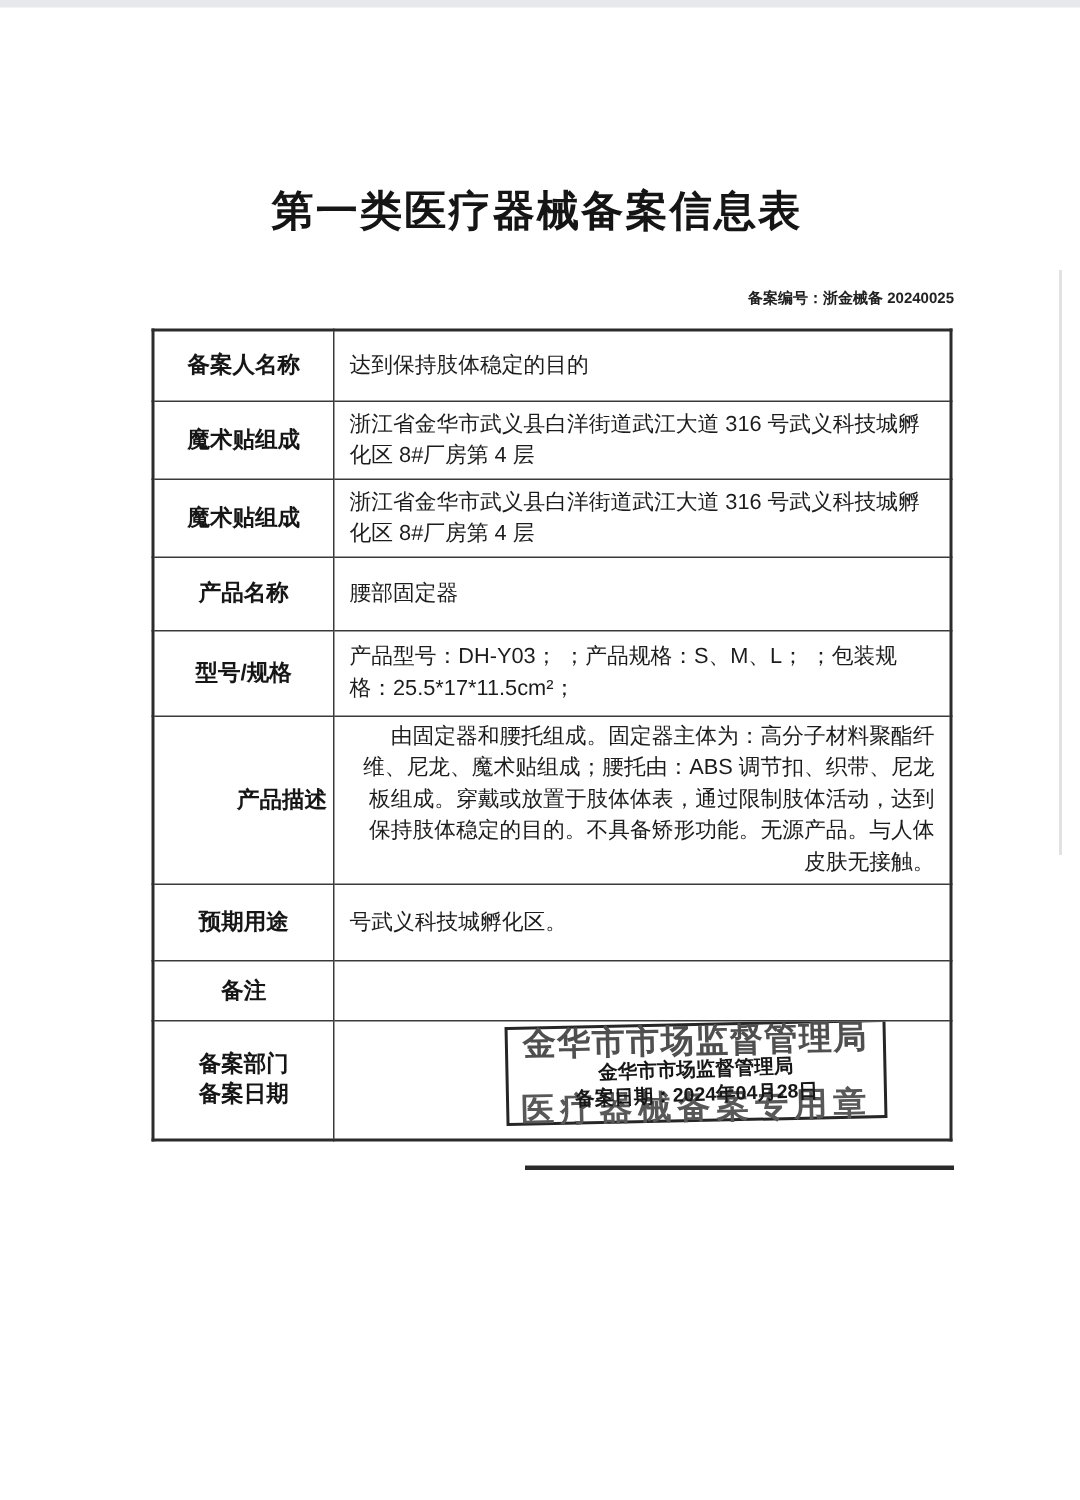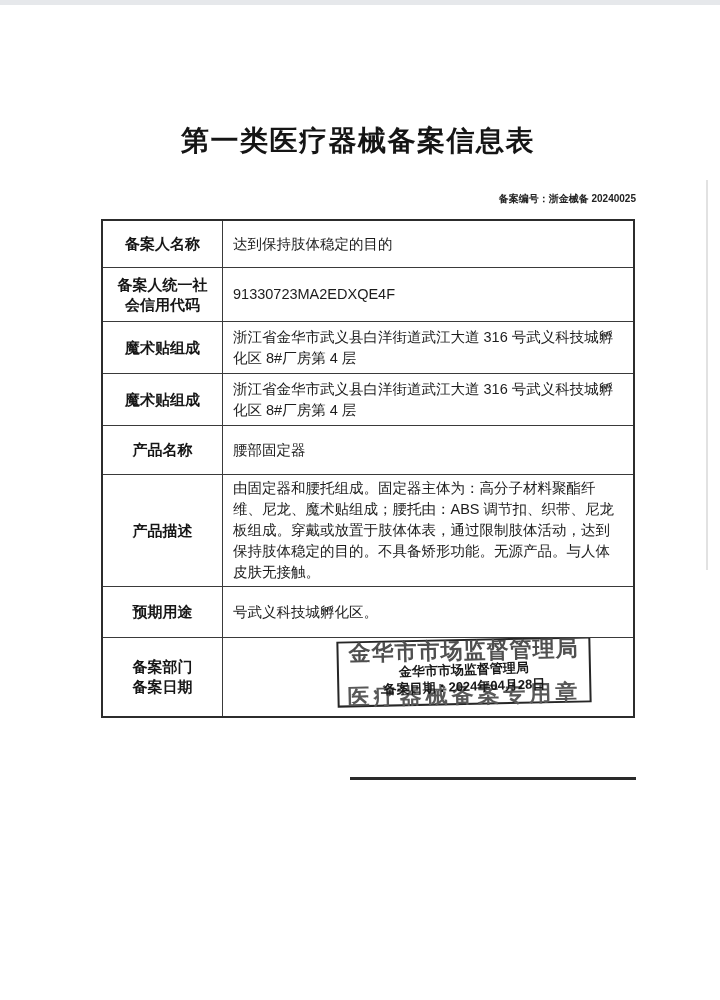--- a/index.html
+++ b/index.html
@@ -75,21 +75,21 @@
     font-size: 14.5px;
     line-height: 21px;
     padding: 3px 10px;
     color: #1c1c1c;
   }
   tr.h40  td { height: 40px; }
   tr.h47  td { height: 47px; }
   tr.h45  td { height: 45px; }
   tr.h42  td { height: 42px; }
   tr.h50  td { height: 50px; }
-  tr.h85  td { height: 85px; }
+  tr.h85  td { height: 85px; text-align: right; }
   tr.h44  td { height: 44px; }
   tr.h33  td { height: 33px; }
   tr.h72  td { height: 72px; }
   tr.h56  td { height: 56px; }
   td.stamp-cell { position: relative; }
   .stamp {
     position: absolute;
     left: 114px; top: 1px;
     width: 250px; height: 62px;
     border: 2.5px solid #262626;
@@ -149,56 +149,61 @@
 <div class="filing-line"><span>备案编号：</span><span>浙金械备 20240025</span></div>
 
 <table class="info-table">
   <tbody>
       <tr class="h40">
     <td class="lbl">
           <span>备案人名称</span>
         </td>
     <td class="val"><span>达到保持肢体稳定的目的</span></td>
   </tr>
-  <tr class="h47">
-    <td class="lbl">
-          <span>备案人统一社</span>
-          <span>会信用代码</span>
-        </td>
-    <td class="val"><span>91330723MA2EDXQE4F</span></td>
-  </tr>
   <tr class="h45">
     <td class="lbl">
           <span>魔术贴组成</span>
         </td>
     <td class="val"><span>浙江省金华市武义县白洋街道武江大道 316 号武义科技城孵化区 8#厂房第 4 层</span></td>
   </tr>
   <tr class="h45">
     <td class="lbl">
           <span>魔术贴组成</span>
         </td>
     <td class="val"><span>浙江省金华市武义县白洋街道武江大道 316 号武义科技城孵化区 8#厂房第 4 层</span></td>
   </tr>
   <tr class="h42">
     <td class="lbl">
           <span>产品名称</span>
         </td>
     <td class="val"><span>腰部固定器</span></td>
   </tr>
+  <tr class="h50">
+    <td class="lbl">
+          <span>型号/规格</span>
+        </td>
+    <td class="val"><span>产品型号：DH-Y03； ；产品规格：S、M、L； ；包装规格：25.5*17*11.5cm²；</span></td>
+  </tr>
   <tr class="h85">
     <td class="lbl">
           <span>产品描述</span>
         </td>
     <td class="val"><span>由固定器和腰托组成。固定器主体为：高分子材料聚酯纤维、尼龙、魔术贴组成；腰托由：ABS 调节扣、织带、尼龙板组成。穿戴或放置于肢体体表，通过限制肢体活动，达到保持肢体稳定的目的。不具备矫形功能。无源产品。与人体皮肤无接触。</span></td>
   </tr>
   <tr class="h44">
     <td class="lbl">
           <span>预期用途</span>
         </td>
     <td class="val"><span>号武义科技城孵化区。</span></td>
+  </tr>
+  <tr class="h33">
+    <td class="lbl">
+          <span>备注</span>
+        </td>
+    <td class="val"><span></span></td>
   </tr>
   <tr class="h72">
     <td class="lbl">
           <span>备案部门</span>
           <span>备案日期</span>
         </td>
     <td class="val stamp-cell">
       <span></span>
       <div class="stamp">
         <div class="stamp-line1">金华市市场监督管理局</div>

